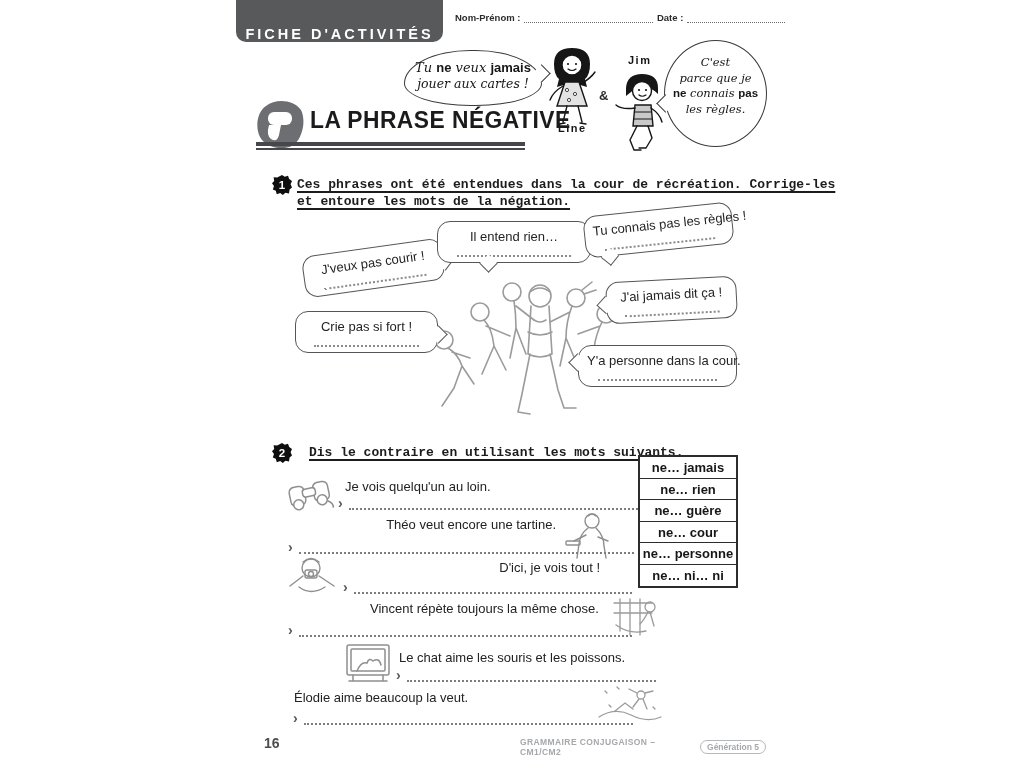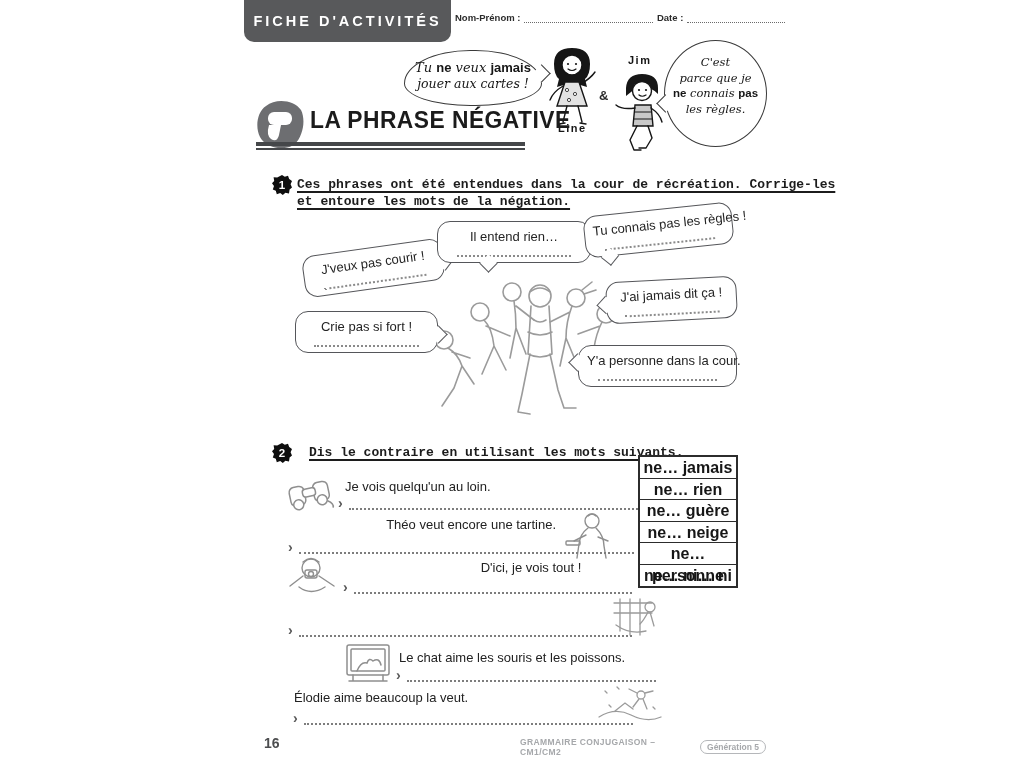--- a/index.html
+++ b/index.html
@@ -1,22 +1,22 @@
 <!DOCTYPE html>
 <html><head>
 <meta charset="utf-8">
 <style>
   * { margin:0; padding:0; box-sizing:border-box; }
   html,body { width:1024px; height:768px; background:#ffffff; font-family:"Liberation Sans", sans-serif; }
   #page { position:relative; width:1024px; height:768px; background:#fff; overflow:hidden; }
   .abs { position:absolute; }
 
   
-  .banner { left:244px; top:0; width:207px; height:42px; background:#58595b; border-radius:0 0 10px 10px;
-            display:flex; align-items:center; justify-content:center; color:#fff; font-weight:bold;
+  .banner { left:236px; top:0; width:207px; height:42px; background:#58595b; border-radius:0 0 10px 10px;
+            display:flex; align-items:flex-end; justify-content:center; color:#fff; font-weight:bold;
             font-size:14.5px; letter-spacing:3px; }
   .namedate { left:455px; top:12px; width:330px; display:flex; align-items:flex-end; gap:4px;
               font-size:9.5px; font-weight:bold; color:#2b2b2b; }
   .mini-dot { border-bottom:1.5px dotted #6b6b6b; height:9px; }
   .nd1 { flex:1.25; } .nd2 { flex:0.95; }
 
   
   .intro-bubble { background:#fff; border:1.6px solid #3a3a3a; text-align:center; }
   .lb { left:404px; top:50px; width:138px; height:56px; border-radius:50% 50% 50% 50% / 62% 62% 42% 42%;
         padding-top:9px; }
@@ -44,21 +44,21 @@
            text-underline-offset:3px; text-decoration-thickness:1.5px; white-space:nowrap;font-family:Liberation Mono, monospace; }
 
   
   .bubble { position:absolute; background:#fff; border:1.6px solid #55565a; border-radius:13px;
             padding:7px 8px 5px; }
   .btext { text-align:center; font-size:13px; color:#242424; white-space:nowrap; }
   .bdots { margin:7px auto 0; width:84%; height:6px; border-bottom:2px dotted #8a8a8a; }
 
   
   .wordbox { left:638px; top:455px; width:100px; border:2px solid #2c2c2c; background:#fff; }
-  .wcell { height:21.5px; line-height:21.5px; text-align:center; font-weight:bold; font-size:16px;
+  .wcell { height:21.5px; line-height:21.5px; text-align:center; font-weight:bold; font-size:13px;
            color:#161616; border-bottom:1.5px solid #2c2c2c; }
   .wcell:last-child { border-bottom:none; }
   .sentence { font-size:13px; color:#222; white-space:nowrap; }
   .answer-row { display:flex; align-items:flex-end; gap:6px; height:14px; }
   .chev { font-size:14px; font-weight:bold; color:#5a5a5a; line-height:0.9; }
   .dotline { flex:1; height:10px; border-bottom:2px dotted #7d7d7d; }
 
   
   .page-num { left:264px; top:735px; font-size:14px; font-weight:bold; color:#4c4d4f;text-align:right; }
   .footer-right { left:520px; top:737px; width:246px; display:flex; justify-content:flex-end;
@@ -195,21 +195,21 @@
     <div class="tail" style="right:-8px; top:16px; transform:rotate(-135deg); border-color:#55565a;"></div>
   </div>
 
   <div class="abs num-badge" style="left:272px; top:443px;">2</div>
   <div class="abs instr" style="left:297px; top:445px;margin-left:12px;">Dis le contraire en utilisant les mots suivants.</div>
 
   <div class="abs wordbox">
     <div class="wcell">ne… jamais</div>
     <div class="wcell">ne… rien</div>
     <div class="wcell">ne… guère</div>
-    <div class="wcell">ne… neige</div>
+    <div class="wcell">ne… cour</div>
     <div class="wcell">ne… personne</div>
     <div class="wcell">ne… ni… ni</div>
   </div>
 
   <svg class="abs" style="left:286px; top:477px;" width="50" height="36" viewBox="0 0 50 36">
     <g transform="rotate(-12 25 18)" stroke="#8f8f8f" fill="#fff" stroke-width="1.5">
       <rect x="4" y="7" width="15" height="19" rx="5"></rect>
       <rect x="28" y="7" width="15" height="19" rx="5"></rect>
       <rect x="17" y="11" width="13" height="8" rx="3"></rect>
       <circle cx="11" cy="25" r="5"></circle>
@@ -240,26 +240,27 @@
 
   <svg class="abs" style="left:283px; top:556px;" width="58" height="42" viewBox="0 0 58 42">
     <g stroke="#8f8f8f" fill="none" stroke-width="1.4" stroke-linecap="round">
       <circle cx="28" cy="12" r="9"></circle>
       <path d="M20,6 q8,-7 16,0"></path>
       <rect x="22" y="14" width="12" height="8" rx="2"></rect>
       <circle cx="28" cy="18" r="2.5"></circle>
       <path d="M20,20 l-13,10 M36,20 l15,10 M16,31 q12,9 26,0"></path>
     </g>
   </svg>
-  <div class="abs sentence" style="left:462px; top:560px; width:138px; text-align:center;">D'ici, je vois tout !</div>
+  <div class="abs sentence" style="left:462px; top:560px; width:138px; text-align:right;">D'ici, je vois tout !</div>
   <div class="abs answer-row" style="left:343px; top:580px; width:289px;">
     <span class="chev">›</span>
     <span class="dotline"></span>
   </div>
 
+  <div class="abs sentence" style="left:370px; top:601px;">Vincent répète toujours la même chose.</div>
   <svg class="abs" style="left:610px; top:597px;" width="47" height="50" viewBox="0 0 47 50">
     <g stroke="#9b9b9b" fill="none" stroke-width="1.3" stroke-linecap="round">
       <path d="M4,6 h38 M4,16 h38 M10,2 v32 M20,2 v36 M30,2 v36"></path>
       <circle cx="40" cy="10" r="5"></circle>
       <path d="M38,15 q-4,8 -8,12 M40,15 l4,14 M6,28 q14,10 30,6"></path>
     </g>
   </svg>
   <div class="abs answer-row" style="left:288px; top:623px; width:344px;">
     <span class="chev">›</span>
     <span class="dotline"></span>

